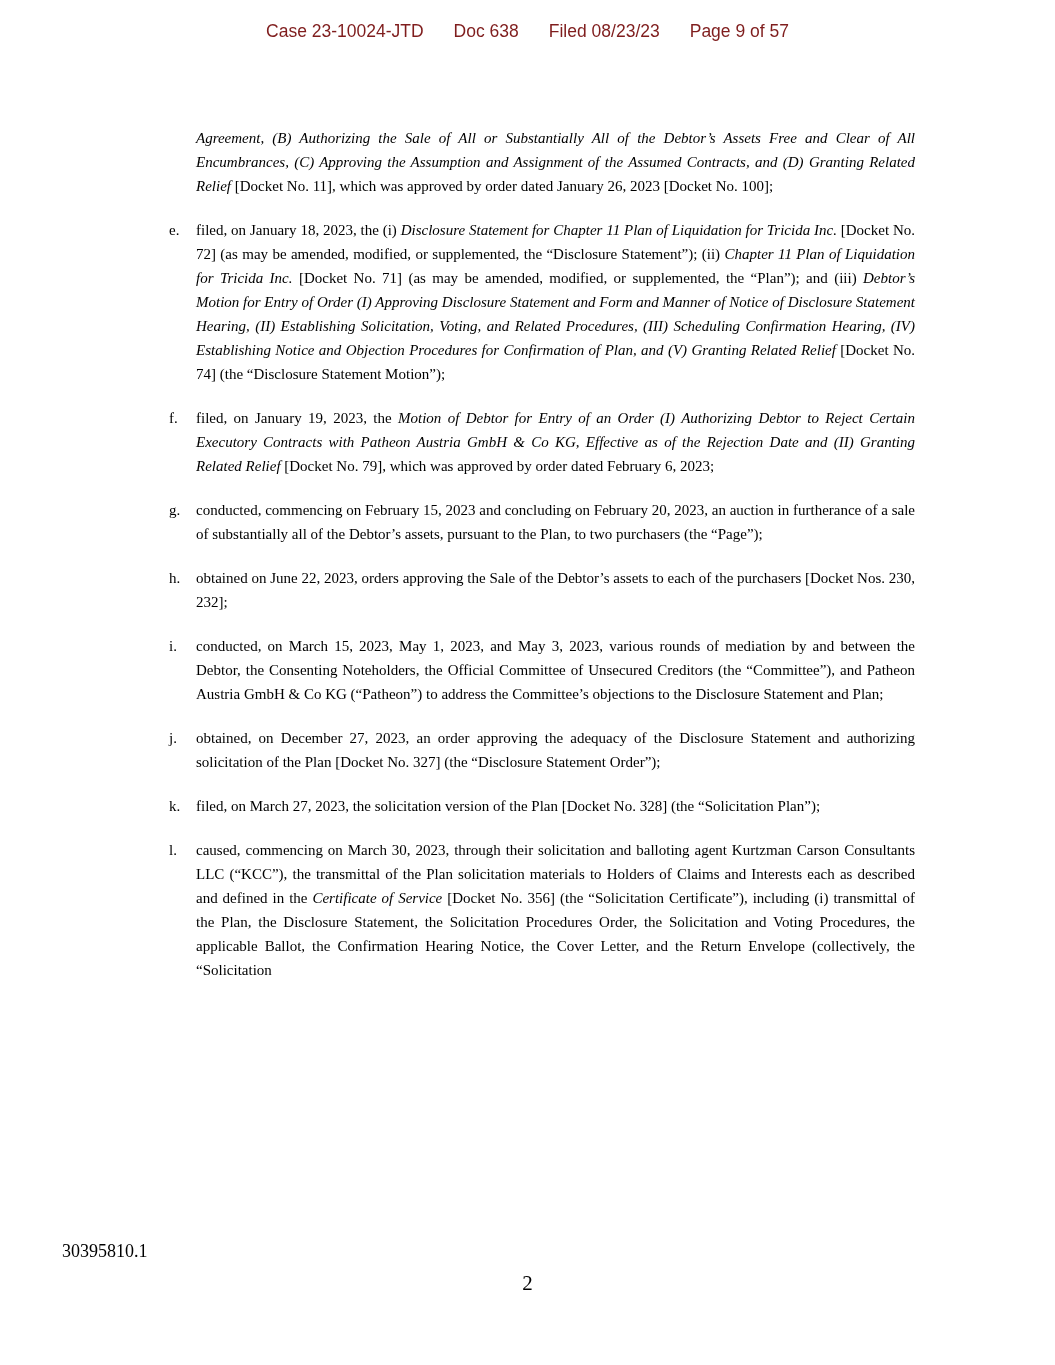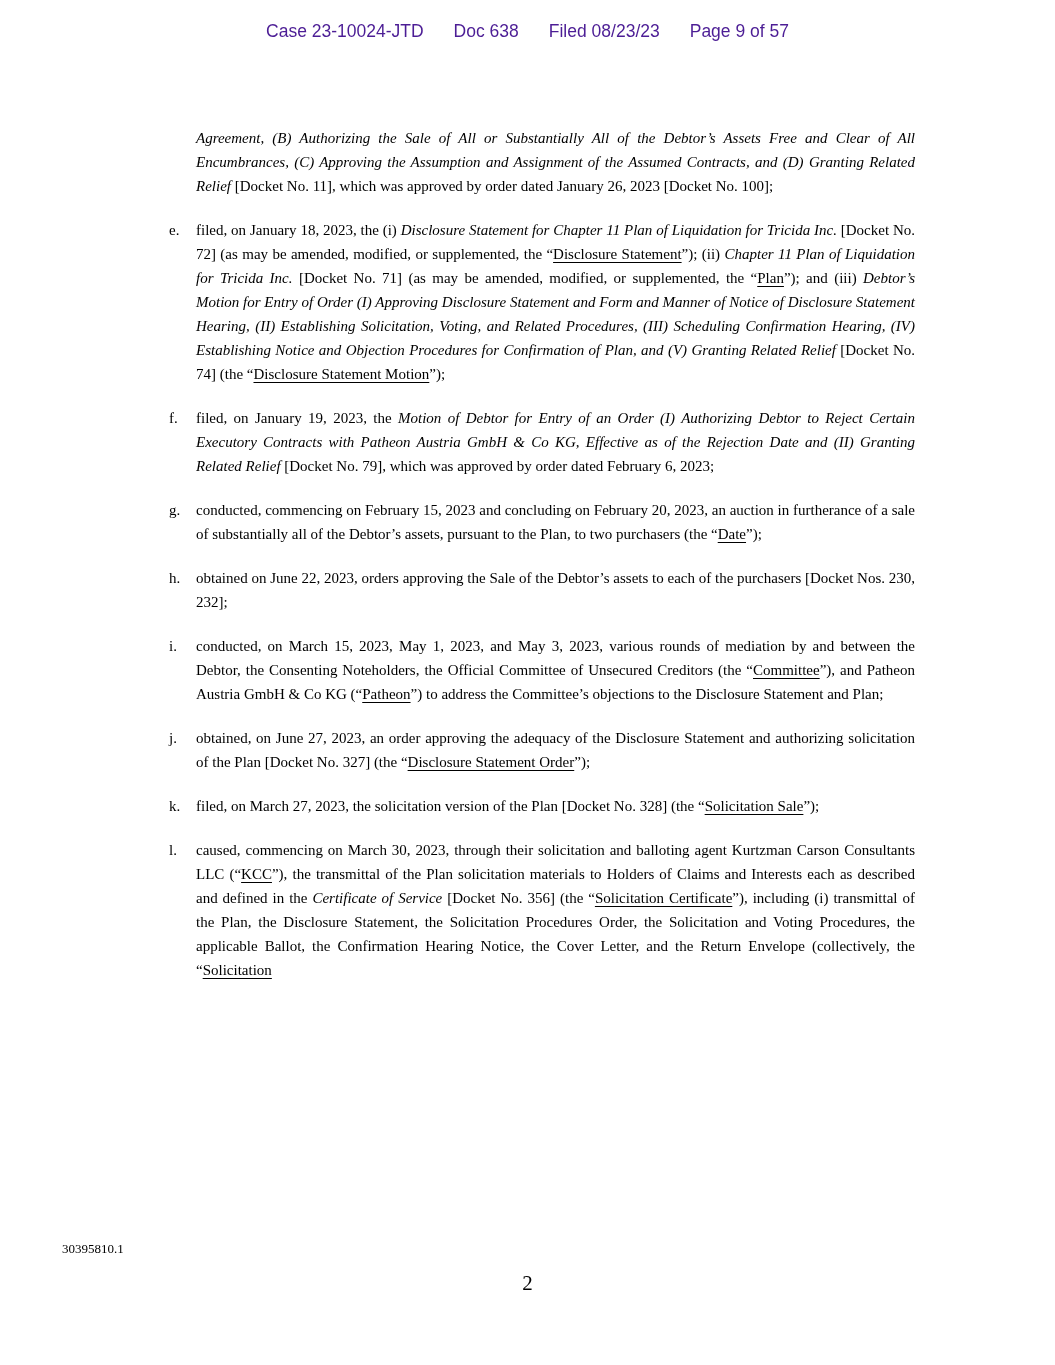--- a/index.html
+++ b/index.html
@@ -16,21 +16,21 @@
   .header {
     position: absolute;
     top: 21px;
     left: 0;
     width: 100%;
     display: flex;
     justify-content: center;
     gap: 30px;
     font-family: "Liberation Sans", sans-serif;
     font-size: 17.5px;
-    color: #4c1d95;
+    color: #7f1d1d;
     white-space: nowrap;
   }
   .content {
     position: absolute;
     top: 126px;
     left: 196px;
     width: 719px;
     font-size: 15px;
     line-height: 24px;
   }
@@ -38,26 +38,26 @@
     position: relative;
     text-align: justify;
     margin-bottom: 20px;
   }
   .plabel {
     position: absolute;
     left: -27px;
     top: 0;
   }
   .it { font-style: italic; }
-  .un { text-decoration: underline; text-underline-offset: 3px; }
+  .un { text-underline-offset: 3px; }
   .docid {
     position: absolute;
     left: 62px;
     top: 1241px;
-    font-size: 13px;
+    font-size: 18px;
     font-family: "Liberation Serif", serif;
   }
   .pagenum {
     position: absolute;
     top: 1271px;
     left: 0;
     width: 100%;
     text-align: center;
     font-size: 21px;
     font-family: "Liberation Serif", serif;
@@ -79,33 +79,33 @@
     <div class="para">
       <span class="plabel"></span><span class="ptext"><span class="it">Agreement, (B) Authorizing the Sale of All or Substantially All of the Debtor’s Assets Free and Clear of All Encumbrances, (C) Approving the Assumption and Assignment of the Assumed Contracts, and (D) Granting Related Relief</span><span> [Docket No. 11], which was approved by order dated January 26, 2023 [Docket No. 100];</span></span>
     </div>
     <div class="para">
       <span class="plabel">e.</span><span class="ptext"><span>filed, on January 18, 2023, the (i) </span><span class="it">Disclosure Statement for Chapter 11 Plan of Liquidation for Tricida Inc.</span><span> [Docket No. 72] (as may be amended, modified, or supplemented, the “</span><span class="un">Disclosure Statement</span><span>”); (ii) </span><span class="it">Chapter 11 Plan of Liquidation for Tricida Inc.</span><span> [Docket No. 71] (as may be amended, modified, or supplemented, the “</span><span class="un">Plan</span><span>”); and (iii) </span><span class="it">Debtor’s Motion for Entry of Order (I) Approving Disclosure Statement and Form and Manner of Notice of Disclosure Statement Hearing, (II) Establishing Solicitation, Voting, and Related Procedures, (III) Scheduling Confirmation Hearing, (IV) Establishing Notice and Objection Procedures for Confirmation of Plan, and (V) Granting Related Relief</span><span> [Docket No. 74] (the “</span><span class="un">Disclosure Statement Motion</span><span>”);</span></span>
     </div>
     <div class="para">
       <span class="plabel">f.</span><span class="ptext"><span>filed, on January 19, 2023, the </span><span class="it">Motion of Debtor for Entry of an Order (I) Authorizing Debtor to Reject Certain Executory Contracts with Patheon Austria GmbH &amp; Co KG, Effective as of the Rejection Date and (II) Granting Related Relief</span><span> [Docket No. 79], which was approved by order dated February 6, 2023;</span></span>
     </div>
     <div class="para">
-      <span class="plabel">g.</span><span class="ptext"><span>conducted, commencing on February 15, 2023 and concluding on February 20, 2023, an auction in furtherance of a sale of substantially all of the Debtor’s assets, pursuant to the Plan, to two purchasers (the “</span><span class="un">Date</span><span>”);</span></span>
+      <span class="plabel">g.</span><span class="ptext"><span>conducted, commencing on February 15, 2023 and concluding on February 20, 2023, an auction in furtherance of a sale of substantially all of the Debtor’s assets, pursuant to the Plan, to two purchasers (the “</span><span class="un">Page</span><span>”);</span></span>
     </div>
     <div class="para">
       <span class="plabel">h.</span><span class="ptext"><span>obtained on June 22, 2023, orders approving the Sale of the Debtor’s assets to each of the purchasers [Docket Nos. 230, 232];</span></span>
     </div>
     <div class="para">
       <span class="plabel">i.</span><span class="ptext"><span>conducted, on March 15, 2023, May 1, 2023, and May 3, 2023, various rounds of mediation by and between the Debtor, the Consenting Noteholders, the Official Committee of Unsecured Creditors (the “</span><span class="un">Committee</span><span>”), and Patheon Austria GmbH &amp; Co KG (“</span><span class="un">Patheon</span><span>”) to address the Committee’s objections to the Disclosure Statement and Plan;</span></span>
     </div>
     <div class="para">
-      <span class="plabel">j.</span><span class="ptext"><span>obtained, on June 27, 2023, an order approving the adequacy of the Disclosure Statement and authorizing solicitation of the Plan [Docket No. 327] (the “</span><span class="un">Disclosure Statement Order</span><span>”);</span></span>
+      <span class="plabel">j.</span><span class="ptext"><span>obtained, on December 27, 2023, an order approving the adequacy of the Disclosure Statement and authorizing solicitation of the Plan [Docket No. 327] (the “</span><span class="un">Disclosure Statement Order</span><span>”);</span></span>
     </div>
     <div class="para">
-      <span class="plabel">k.</span><span class="ptext"><span>filed, on March 27, 2023, the solicitation version of the Plan [Docket No. 328] (the “</span><span class="un">Solicitation Sale</span><span>”);</span></span>
+      <span class="plabel">k.</span><span class="ptext"><span>filed, on March 27, 2023, the solicitation version of the Plan [Docket No. 328] (the “</span><span class="un">Solicitation Plan</span><span>”);</span></span>
     </div>
     <div class="para">
       <span class="plabel">l.</span><span class="ptext"><span>caused, commencing on March 30, 2023, through their solicitation and balloting agent Kurtzman Carson Consultants LLC (“</span><span class="un">KCC</span><span>”), the transmittal of the Plan solicitation materials to Holders of Claims and Interests each as described and defined in the </span><span class="it">Certificate of Service</span><span> [Docket No. 356] (the “</span><span class="un">Solicitation Certificate</span><span>”), including (i) transmittal of the Plan, the Disclosure Statement, the Solicitation Procedures Order, the Solicitation and Voting Procedures, the applicable Ballot, the Confirmation Hearing Notice, the Cover Letter, and the Return Envelope (collectively, the “</span><span class="un">Solicitation</span></span>
     </div>
   </div>
 
   <div class="docid">30395810.1</div>
   <div class="pagenum">2</div>
 
 </div>

